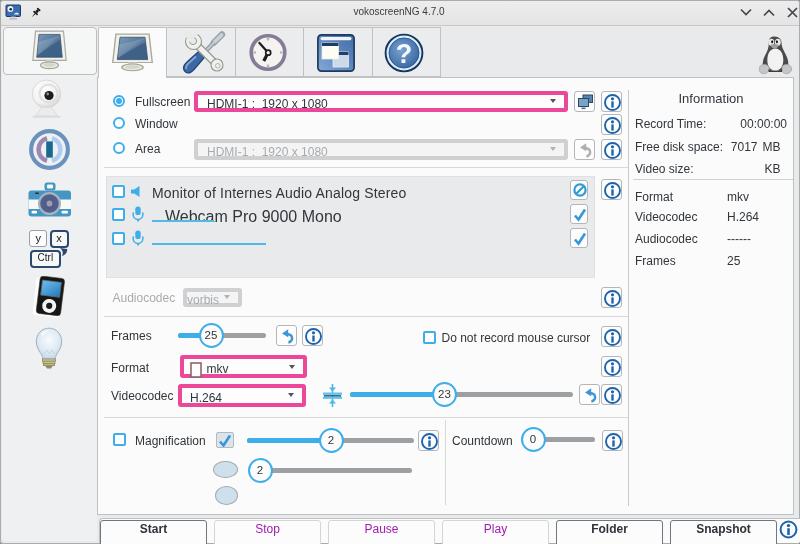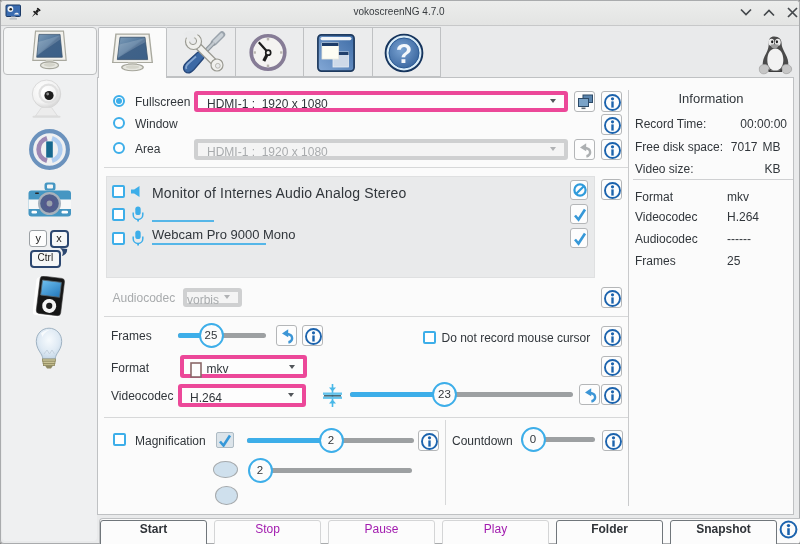--- a/index.html
+++ b/index.html
@@ -299,21 +299,21 @@
     </svg>
   <div class="lbl" style="left:152px;top:184.5px;font-size:14px;letter-spacing:0.18px;">Monitor of Internes Audio Analog Stereo</div>
   <div class="sqbtn" style="left:570px;top:179.5px;width:18px;height:20px;"><svg width="14" height="14" style="margin:2.5px 0 0 1.5px;">
         <use href="#blocked"></use>
       </svg></div>
 
   <div class="cb" style="left:112px;top:208px;"></div>
   <svg class="abs" style="left:132px;top:206px;" width="13" height="16">
       <use href="#mic"></use>
     </svg>
-  <div class="lbl" style="left:152px;top:208px;font-size:13px;margin-top:19px;">Webcam Pro 9000 Mono</div>
+  <div class="lbl" style="left:165px;top:208px;font-size:16px;">Webcam Pro 9000 Mono</div>
   <div class="audio-underline" style="left:152px;top:219.5px;width:62px;"></div>
   <div class="sqbtn" style="left:570px;top:204px;width:18px;height:20px;"><svg width="14" height="14" style="margin:3px 0 0 1.5px;">
         <use href="#bluecheck"></use>
       </svg></div>
 
   <div class="cb" style="left:112px;top:231.5px;"></div>
   <svg class="abs" style="left:132px;top:229.5px;" width="13" height="16">
       <use href="#mic"></use>
     </svg>
   <div class="audio-underline" style="left:152px;top:243px;width:114px;"></div>

